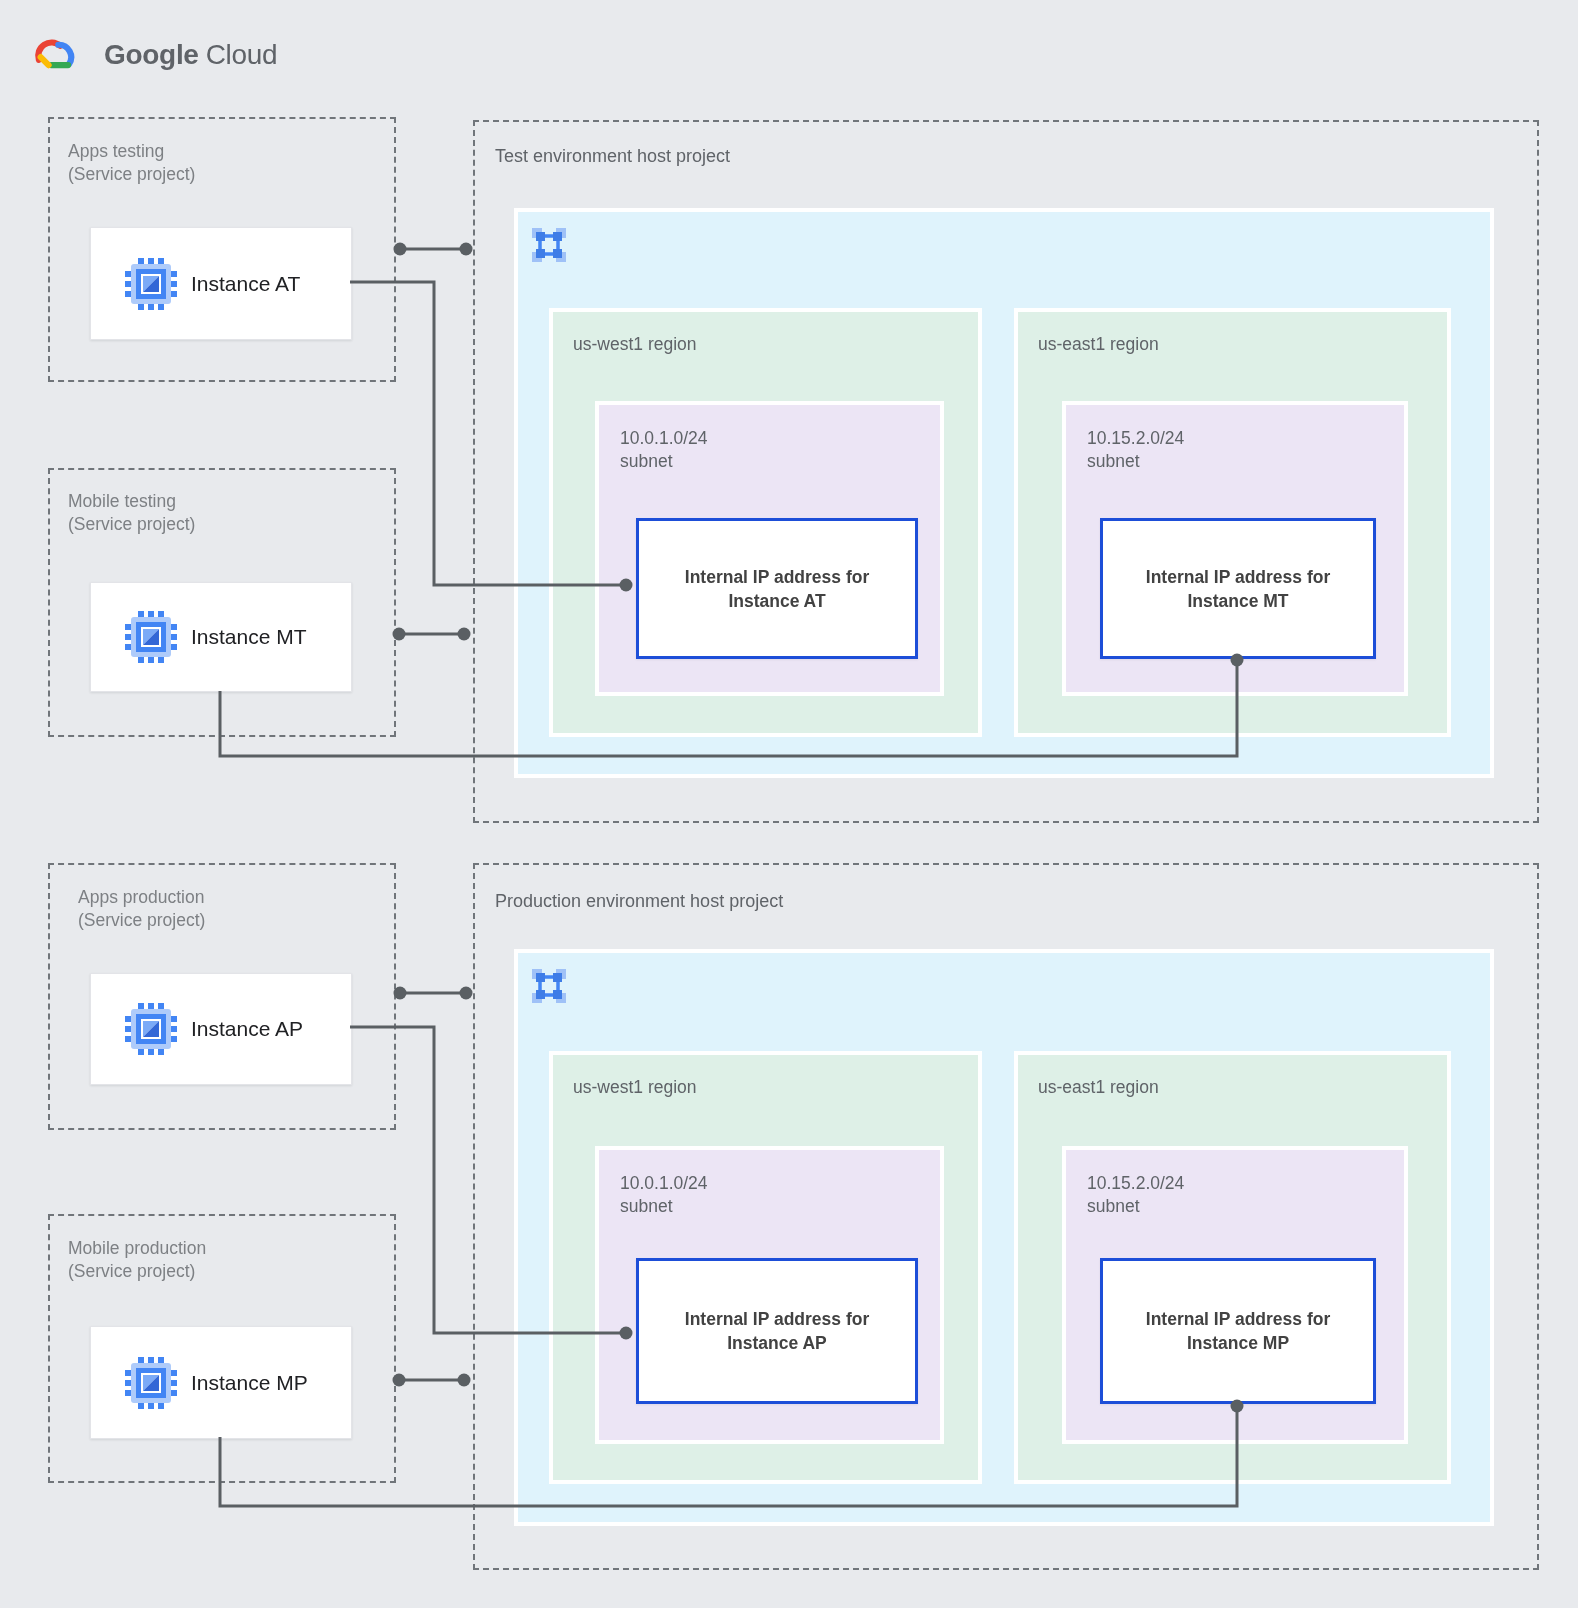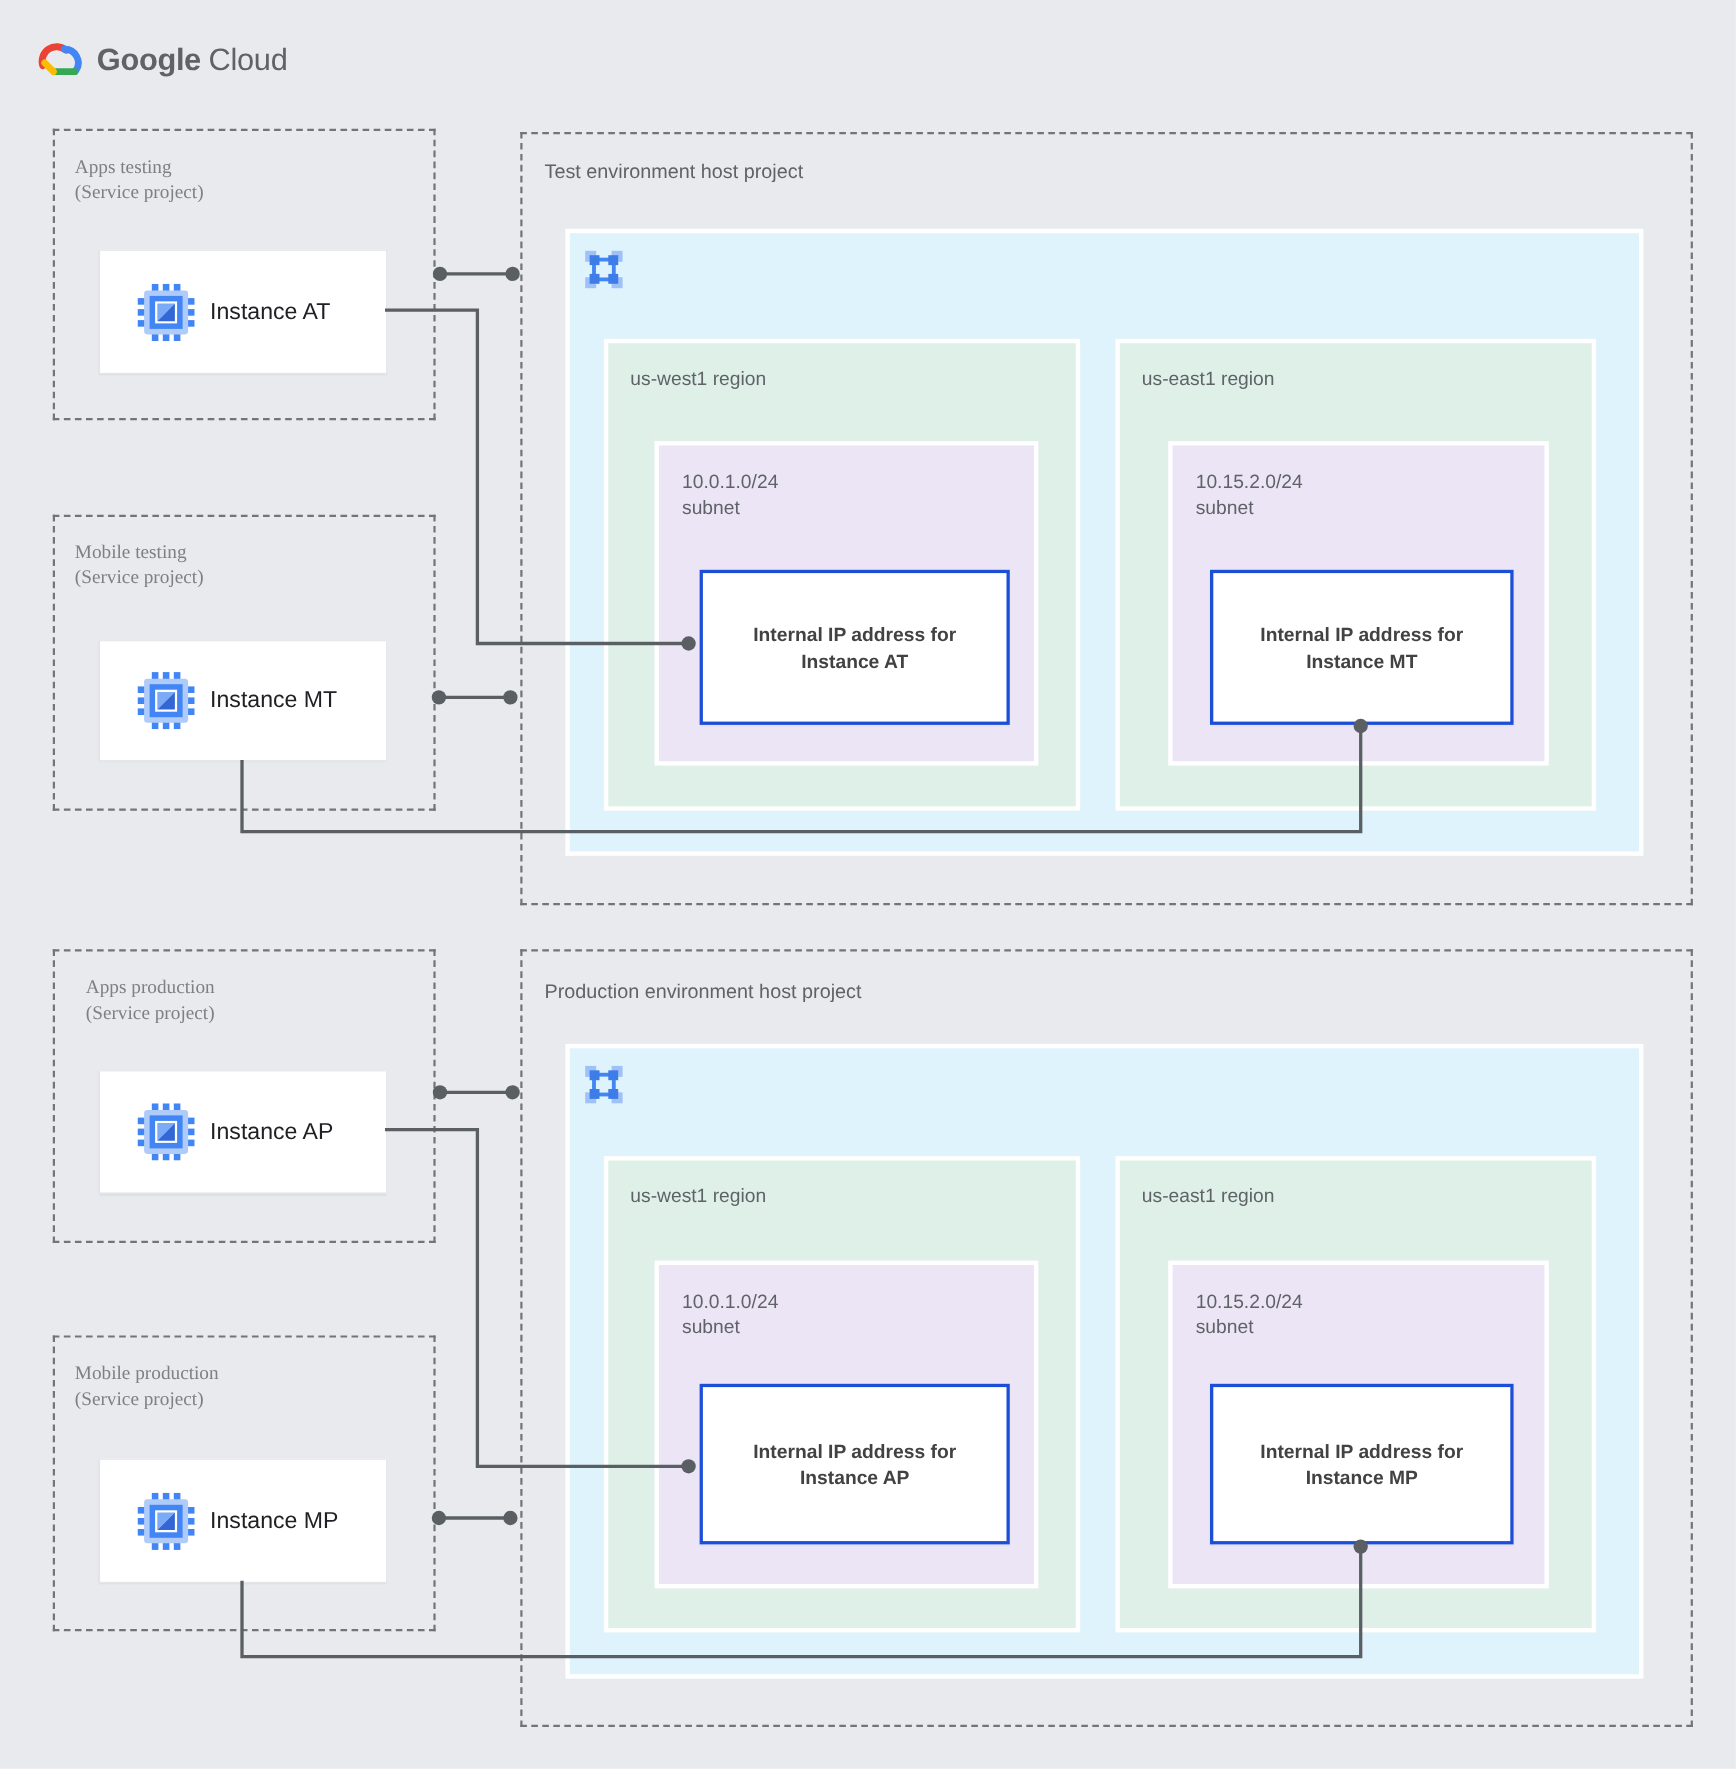--- a/index.html
+++ b/index.html
@@ -2,37 +2,37 @@
 <html><head>
 <meta charset="utf-8">
 <style>
   html,body{margin:0;padding:0;}
   .canvas{
     position:relative;width:1578px;height:1608px;background:#E8EAED;
     font-family:"Liberation Sans",sans-serif;overflow:hidden;
   }
   .abs{position:absolute;}
   .dashed{position:absolute;border:2px dashed #70757A;background:transparent;}
-  .proj-label{position:absolute;font-size:17.5px;line-height:23px;color:#7d8084;font-family:Liberation Serif, serif;}
+  .proj-label{position:absolute;font-size:17.5px;line-height:23px;color:#7d8084;}
   .host-label{position:absolute;font-size:18px;color:#5F6368;}
   .net-box{position:absolute;background:#DFF3FC;border:4px solid #FFFFFF;}
   .net-label{position:absolute;font-size:18px;color:#5F6368;line-height:36px;height:36px;}
   .region-box{position:absolute;background:#DEF0E7;border:4px solid #FFFFFF;}
   .region-label{position:absolute;font-size:17.5px;color:#5F6368;}
   .subnet-box{position:absolute;background:#ECE5F5;border:4px solid #FFFFFF;}
   .subnet-label{position:absolute;font-size:17.5px;line-height:23px;color:#5F6368;}
   .card{position:absolute;background:#FFFFFF;border:1px solid #E3E4E8;
         box-shadow:0 1px 2px rgba(60,64,67,.12);display:flex;align-items:center;}
   .card .icon{margin-left:34px;width:52px;height:52px;flex:0 0 52px;}
   .card .instance-label{margin-left:14px;font-size:21px;color:#202124;}
   .ip-card{position:absolute;background:#FFFFFF;border:3px solid #1d4ed8;
         box-shadow:0 1px 2px rgba(60,64,67,.08);
         display:flex;flex-direction:column;justify-content:center;
         text-align:center;font-weight:bold;font-size:17.5px;line-height:24px;color:#424242;}
-  .logo{position:absolute;left:30px;top:36px;display:flex;align-items:center;}
+  .logo{position:absolute;left:30px;top:36px;display:flex;align-items:center;gap:16px;}
   .logo-text{margin-left:12px;font-size:28px;color:#5F6368;letter-spacing:-0.3px;}
   .logo-text .brand{font-weight:600;margin-right:7px;}
   .logo-text .product{font-weight:400;}
   svg.overlay{position:absolute;left:0;top:0;z-index:50;pointer-events:none;}
 </style>
 </head>
 <body>
 
 <div class="canvas">
 

